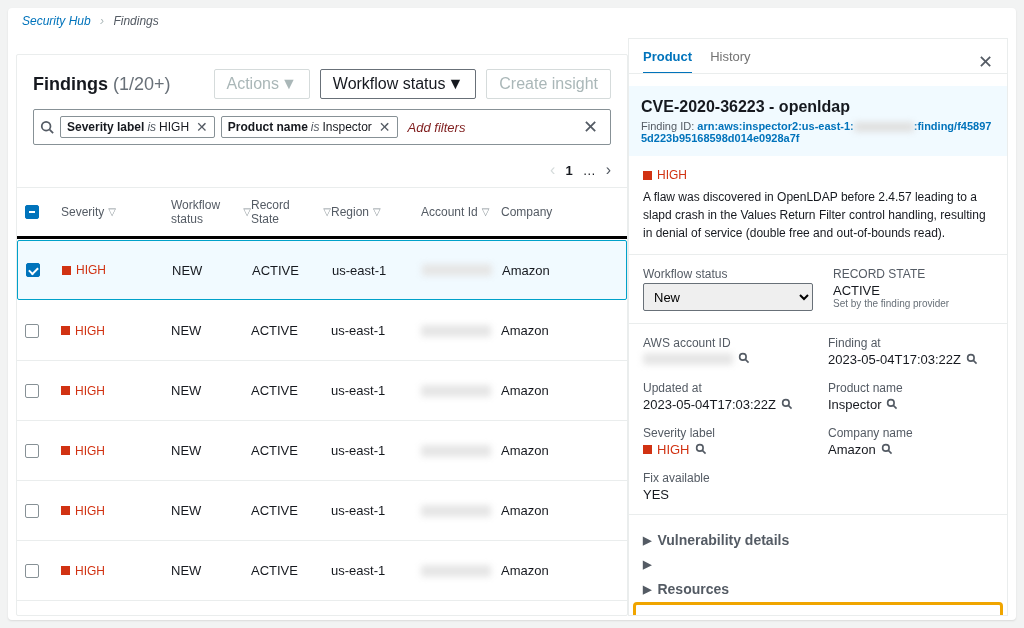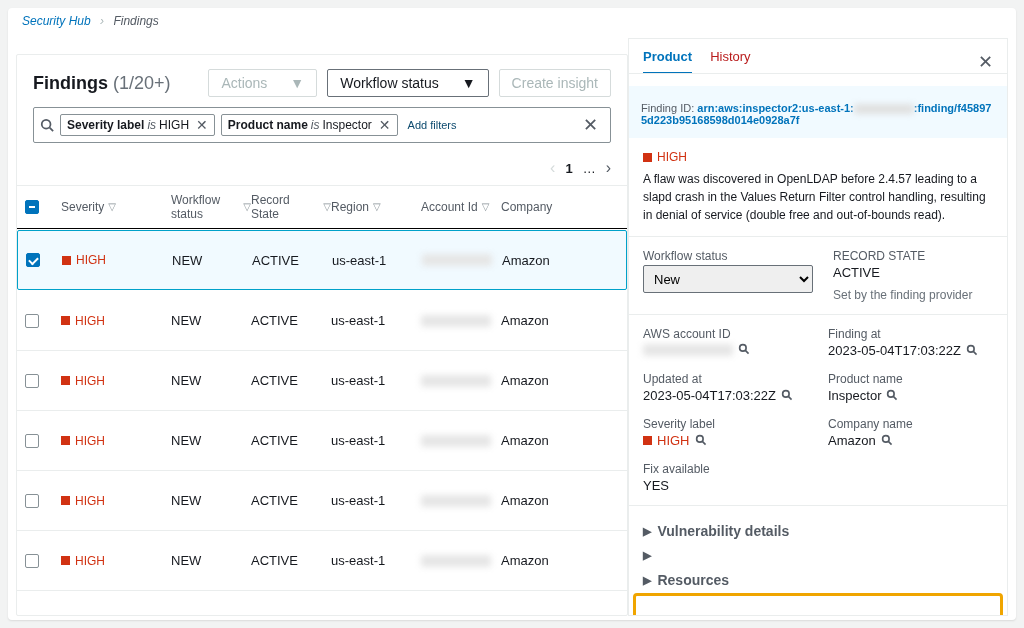--- a/index.html
+++ b/index.html
@@ -7,70 +7,70 @@
   .outer { background: #fff; margin: 8px; border-radius: 4px; box-shadow: 0 1px 2px rgba(0,0,0,0.1); height: 612px; display: flex; flex-direction: column; }
   .breadcrumb { padding: 6px 14px; font-size: 12px; color: #545b64; font-style: italic; }
   .breadcrumb a { color: #0073bb; text-decoration: none; }
   .breadcrumb .sep { color: #aab7b8; margin: 0 6px; }
   .body { display: flex; flex: 1; min-height: 0; }
   .left { flex: 1; min-width: 0; border: 1px solid #eaeded; margin: 20px 0 4px 8px; border-radius: 2px; display: flex; flex-direction: column; }
   .left-header { padding: 14px 16px 8px; }
   .title-row { display: flex; align-items: center; justify-content: space-between; }
   .title { font-size: 18px; font-weight: 700; }
   .title .count { color: #687078; font-weight: 400; }
-  .btn { border: 1px solid #687078; background: #fff; color: #16191f; font-size: 14px; padding: 5px 12px; border-radius: 2px; cursor: pointer; display: inline-flex; align-items: center; gap: 23px; }
+  .btn { border: 1px solid #687078; background: #fff; color: #16191f; font-size: 16px; padding: 5px 12px; border-radius: 2px; cursor: pointer; display: inline-flex; align-items: center; gap: 2px; }
   .btn.disabled { color: #aab7b8; border-color: #d5dbdb; }
   .btn-row { display: flex; gap: 10px; }
   .subtitle { font-size: 12px; color: #16191f; margin-top: 6px; }
   .filter-bar { margin-top: 10px; border: 1px solid #879196; border-radius: 2px; display: flex; align-items: center; padding: 4px 6px; gap: 6px; min-height: 36px; }
   .search-icon-svg { width: 14px; height: 14px; fill: none; stroke: #545b64; stroke-width: 2; }
   .token { border: 1px solid #879196; background: #fff; padding: 3px 6px; border-radius: 2px; font-size: 12px; display: flex; align-items: center; gap: 3px; }
   .token .k { font-weight: 700; }
   .token .op { font-style: italic; color: #545b64; }
   .token-x { cursor: pointer; color: #545b64; margin-left: 4px; font-size: 14px; line-height: 1; }
-  .add-filters { color: #0c4a6e; font-size: 11px; margin-left: 4px; }
+  .add-filters { color: #7f1d1d; font-style: italic; font-size: 13px; margin-left: 4px; }
   .clear-x { margin-left: auto; color: #545b64; font-size: 18px; cursor: pointer; padding: 0 6px; }
   .pager { display: flex; justify-content: flex-end; align-items: center; gap: 10px; padding: 8px 16px; font-size: 13px; }
   .pager .arrow { color: #545b64; font-size: 16px; cursor: pointer; }
   .pager .arrow.disabled { color: #d5dbdb; }
   .pager .cur { font-weight: 700; }
   .table { flex: 1; overflow: hidden; }
   .thead, .trow { display: grid; grid-template-columns: 36px 110px 80px 80px 90px 80px 80px; align-items: center; padding: 0 8px; }
-  .thead { height: 44px; border-top: 1px solid #eaeded; border-bottom: 1px solid #000000; font-size: 12px; color: #545b64; }
+  .thead { height: 52px; border-top: 1px solid #eaeded; border-bottom: 3px solid #000000; font-size: 12px; color: #545b64; }
   .th { display: flex; align-items: center; gap: 4px; font-weight: 400; cursor: pointer; line-height: 1.2; }
   .th .sort { color: #879196; font-size: 10px; }
   .trow { height: 60px; border-bottom: 1px solid #eaeded; font-size: 13px; }
   .trow.selected { background: #f1faff; border: 1px solid #00a1c9; border-radius: 2px; margin: 1px 0; }
   .chk { width: 14px; height: 14px; border: 1px solid #879196; border-radius: 2px; }
   .chk.minus { background: #0073bb; border-color: #0073bb; position: relative; }
   .chk.minus::after { content: ''; position: absolute; left: 3px; right: 3px; top: 5px; height: 2px; background: #fff; }
   .chk.checked { background: #0073bb; border-color: #0073bb; position: relative; }
   .chk.checked::after { content: ''; position: absolute; left: 2px; top: 3px; width: 7px; height: 4px; border-left: 2px solid #fff; border-bottom: 2px solid #fff; transform: rotate(-45deg); }
   .sev-cell { display: flex; align-items: center; gap: 5px; color: #d13212; font-size: 12px; }
   .sev-sq { width: 9px; height: 9px; background: #d13212; }
   .blur { color: transparent; background: #e6e6e6; filter: blur(3px); border-radius: 2px; height: 12px; width: 70px; }
   .right { width: 380px; border: 1px solid #eaeded; margin: 4px 8px 4px 0; background: #fff; display: flex; flex-direction: column; overflow-y: auto; }
   .right-top { display: flex; align-items: center; justify-content: space-between; padding: 10px 14px 0; }
   .tabs { display: flex; gap: 18px; }
-  .tab { font-size: 13px; color: #b91c1c; padding-bottom: 8px; cursor: pointer; }
+  .tab { font-size: 13px; color: #737373; padding-bottom: 8px; cursor: pointer; }
   .tab.active { color: #0073bb; font-weight: 700; border-bottom: 2px solid #0073bb; }
   .close-x { font-size: 18px; color: #545b64; cursor: pointer; }
   .detail-body { padding: 12px 14px; }
   .detail-title-box { background: #f1faff; padding: 12px; margin: 0 -14px 12px; }
   .detail-title { font-size: 16px; font-weight: 700; }
   .finding-id { font-size: 11px; margin-top: 4px; }
   .finding-id .lbl { color: #545b64; }
   .finding-id a { color: #0073bb; text-decoration: none; word-break: break-all; font-weight: bold; }
   .sev-tag { margin-top: 4px; }
   .desc { font-size: 12px; line-height: 1.5; margin-top: 6px; }
   .hr { border-top: 1px solid #eaeded; margin: 12px -14px; }
   .kv-grid { display: grid; grid-template-columns: 1fr 1fr; gap: 14px 20px; }
   .kv-label { font-size: 12px; color: #545b64; margin-bottom: 2px; }
   .kv-val { font-size: 13px; display: flex; align-items: center; gap: 5px; }
-  .kv-sub { font-size: 12px; color: #687078; margin-top: 8px; }
+  .kv-sub { font-size: 10px; color: #687078; margin-top: 0; }
   select.wf { width: 170px; height: 28px; border: 1px solid #687078; border-radius: 2px; font-size: 13px; padding: 0 6px; }
   .mag { width: 13px; height: 13px; fill: none; stroke: #545b64; stroke-width: 2; cursor: pointer; }
   .section-hdr { font-size: 14px; font-weight: 700; color: #545b64; padding: 5px 0; display: flex; align-items: center; gap: 6px; cursor: pointer; }
   .caret { font-size: 11px; }
   .highlight-box { border: 3px solid #f0a500; border-radius: 4px; padding: 8px 10px 12px; margin: 0 -10px; }
   .blur-inline { display:inline-block; background:#e0e0e0; filter:blur(3px); width:60px; height:10px; vertical-align:middle; border-radius:2px; }
 </style>
 </head>
 <body>
 
@@ -260,20 +260,21 @@
       <div class="right-top">
         <div class="tabs">
           <div class="tab active">Product</div>
           <div class="tab">History</div>
         </div>
         <div class="close-x">✕</div>
       </div>
       <div style="border-bottom:1px solid #eaeded; margin-top:-1px;"></div>
       <div class="detail-body">
         <div class="detail-title-box">
+          <div class="detail-title">CVE-2020-36223 - openldap</div>
           <div class="finding-id">
             <span class="lbl">Finding ID:</span>
             <a><span>arn:aws:inspector2:us-east-1:</span><span class="blur-inline"></span><span>:finding/f458975d223b95168598d014e0928a7f</span></a>
           </div>
         </div>
         <div class="sev-cell sev-tag">
             <span class="sev-sq"></span>
             <span>HIGH</span>
           </div>
         <div class="desc">A flaw was discovered in OpenLDAP before 2.4.57 leading to a slapd crash in the Values Return Filter control handling, resulting in denial of service (double free and out-of-bounds read).</div>

